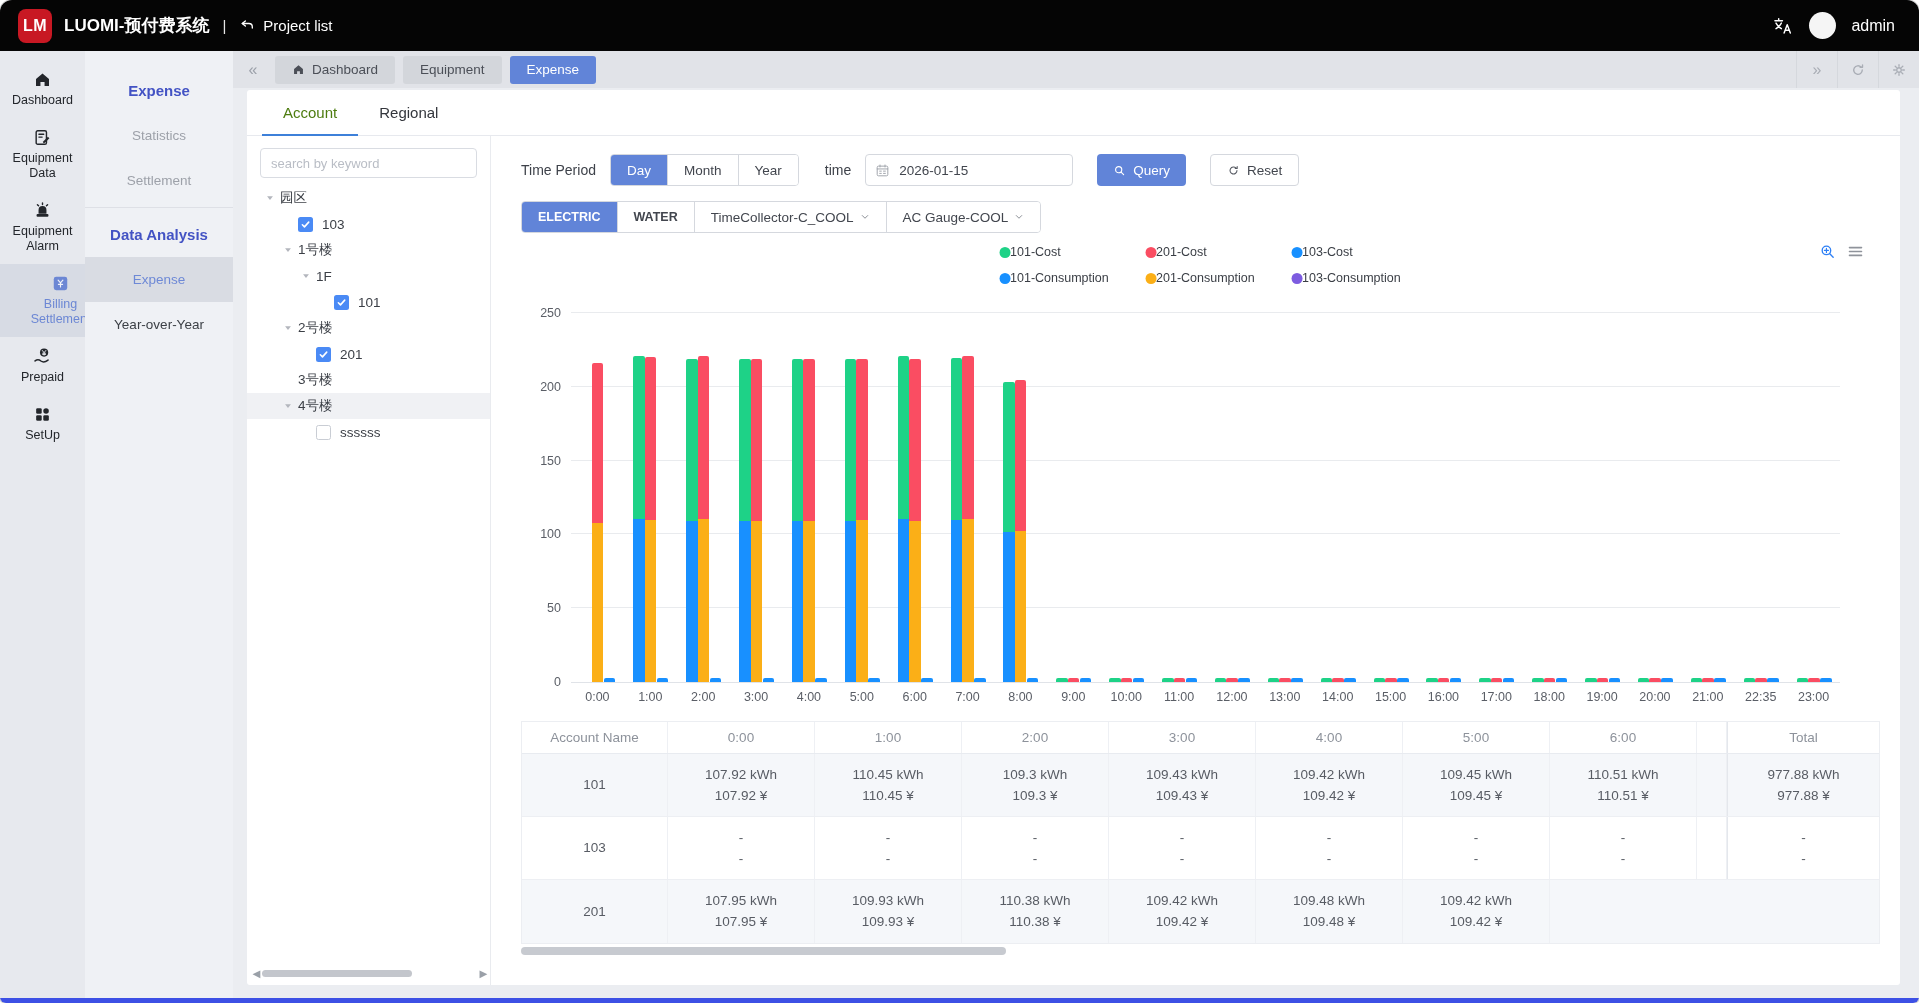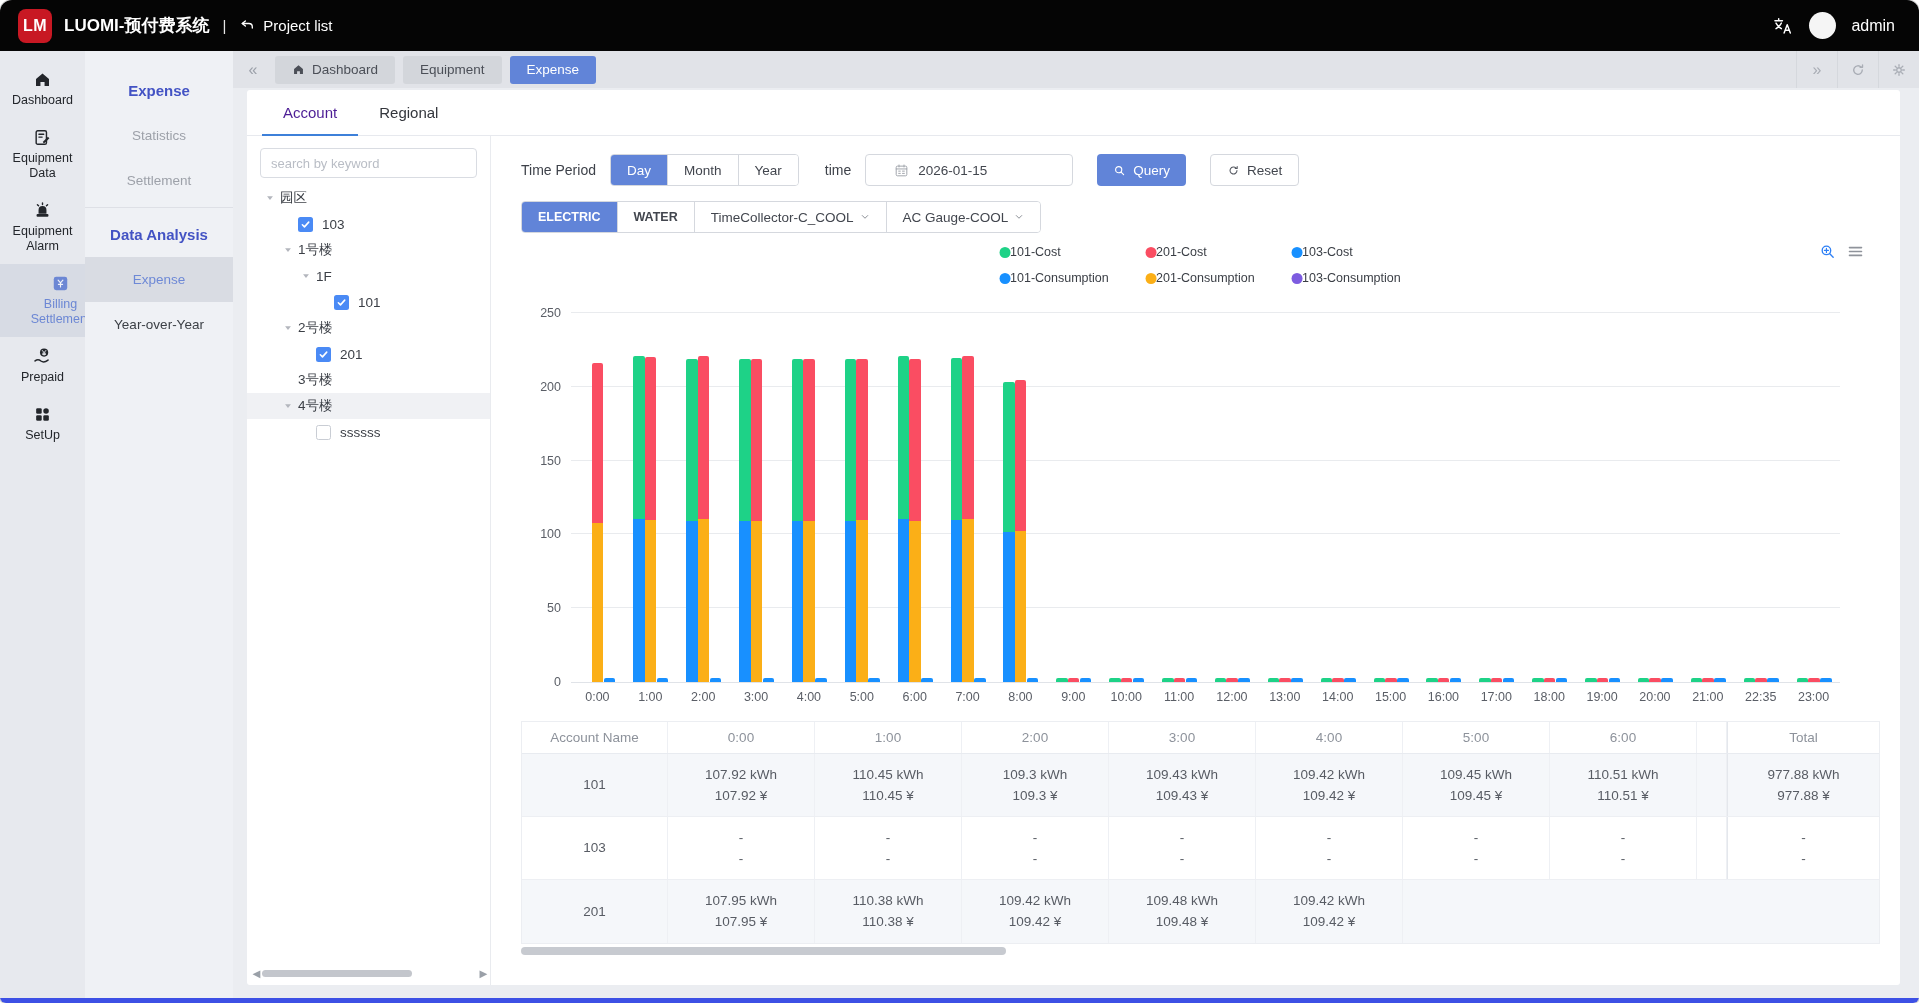--- a/index.html
+++ b/index.html
@@ -43,21 +43,21 @@
   .ts-tab .ic svg{width:13px;height:13px;}
   .ts-tab.active{background:#6184d8;color:#fff;}
   .ts-right{margin-left:auto;display:flex;height:100%;}
   .ts-btn{width:41px;display:flex;align-items:center;justify-content:center;color:#a9adb5;border-left:1px solid #d5d8dd;cursor:pointer;}
   .ts-btn svg{width:16px;height:16px;}
 
   
   .content{background:#fff;border-radius:3px;margin:2px 19px 0 14px;height:895px;display:flex;flex-direction:column;}
   .vtabs{height:46px;border-bottom:1px solid #e7e9ee;display:flex;padding-left:15px;flex-shrink:0;}
   .vtab{padding:0 21px;display:flex;align-items:center;font-size:15px;color:#33363c;position:relative;cursor:pointer;}
-  .vtab.active{color:#4c1d95;text-align:center;}
+  .vtab.active{color:#4d7c0f;text-align:center;}
   .vtab.active:after{content:'';position:absolute;left:0;right:0;bottom:-1px;height:2px;background:#3d80d9;}
 
   .cbody{flex:1;display:flex;min-height:0;}
 
   
   .treepanel{width:244px;border-right:1px solid #e9ebef;padding:12px 13px;position:relative;flex-shrink:0;}
   .search{width:100%;height:30px;border:1px solid #d9dce2;border-radius:4px;padding:0 10px;font-size:13px;color:#333;outline:none;font-family:"Liberation Sans",sans-serif;}
   .search::placeholder{color:#b9bdc5;}
   .tree{margin-top:7px;}
   .trow{height:26px;display:flex;align-items:center;font-size:13.5px;color:#3b3f46;cursor:pointer;}
@@ -78,21 +78,21 @@
   .chartpanel{flex:1;min-width:0;padding:18px 20px 0 30px;position:relative;}
   .ctrl-row{display:flex;align-items:center;}
   .lbl{font-size:14px;color:#3e424a;white-space:nowrap;}
   .seg{display:flex;border:1px solid #d5d8de;border-radius:4px;overflow:hidden;}
   .seg-btn{height:30px;padding:0 16px;display:flex;align-items:center;gap:6px;font-size:13.5px;color:#42464e;background:#fff;border-left:1px solid #d5d8de;cursor:pointer;white-space:nowrap;}
   .seg-btn:first-child{border-left:none;}
   .seg-btn.active{background:#6184d8;color:#fff;}
   .seg-btn.cap{font-size:12.5px;font-weight:bold;}
   .seg-btn .ic svg{width:10px;height:10px;color:#8c9097;}
   .ml14{margin-left:14px;}.ml24{margin-left:24px;}.ml26{margin-left:26px;}
-  .date-input{margin-left:14px;width:208px;height:32px;border:1px solid #d5d8de;border-radius:4px;display:flex;align-items:center;padding:0 28px;gap:9px;background:#fff;cursor:pointer;}
+  .date-input{margin-left:14px;width:208px;height:32px;border:1px solid #d5d8de;border-radius:4px;display:flex;align-items:center;padding:0 9px;gap:9px;background:#fff;cursor:pointer;}
   .date-input .ic svg{width:15px;height:15px;color:#a2a6ad;}
   .date-val{font-size:13.5px;color:#42464e;}
   .btn{height:32px;border-radius:4px;display:inline-flex;align-items:center;gap:7px;font-size:13.5px;padding:0 16px;cursor:pointer;border:none;font-family:"Liberation Sans",sans-serif;}
   .btn.primary{background:#6184d8;color:#fff;}
   .btn.primary svg{width:13px;height:13px;}
   .btn.ghost{border:1px solid #d5d8de;background:#fff;color:#42464e;}
   .btn.ghost svg{width:13px;height:13px;color:#565a62;}
   .filter-row{margin-top:15px;display:flex;}
   .legend-zone{margin-top:8px;height:52px;position:relative;}
   .legend{display:grid;grid-template-columns:repeat(3,146px);row-gap:8px;position:absolute;left:50%;transform:translateX(-46%);top:2px;}
@@ -682,20 +682,24 @@
                     <span>-</span>
                   </div>
                 </div>
                 <div class="tr striped">
                   <div class="tc w-name">201</div>
                   <div class="tc w-time">
                     <span>107.95 kWh</span>
                     <span>107.95 ¥</span>
                   </div>
                   <div class="tc w-time">
+                    <span>109.93 kWh</span>
+                    <span>109.93 ¥</span>
+                  </div>
+                  <div class="tc w-time">
                     <span>110.38 kWh</span>
                     <span>110.38 ¥</span>
                   </div>
                   <div class="tc w-time">
                     <span>109.42 kWh</span>
                     <span>109.42 ¥</span>
                   </div>
                   <div class="tc w-time">
                     <span>109.48 kWh</span>
                     <span>109.48 ¥</span>

